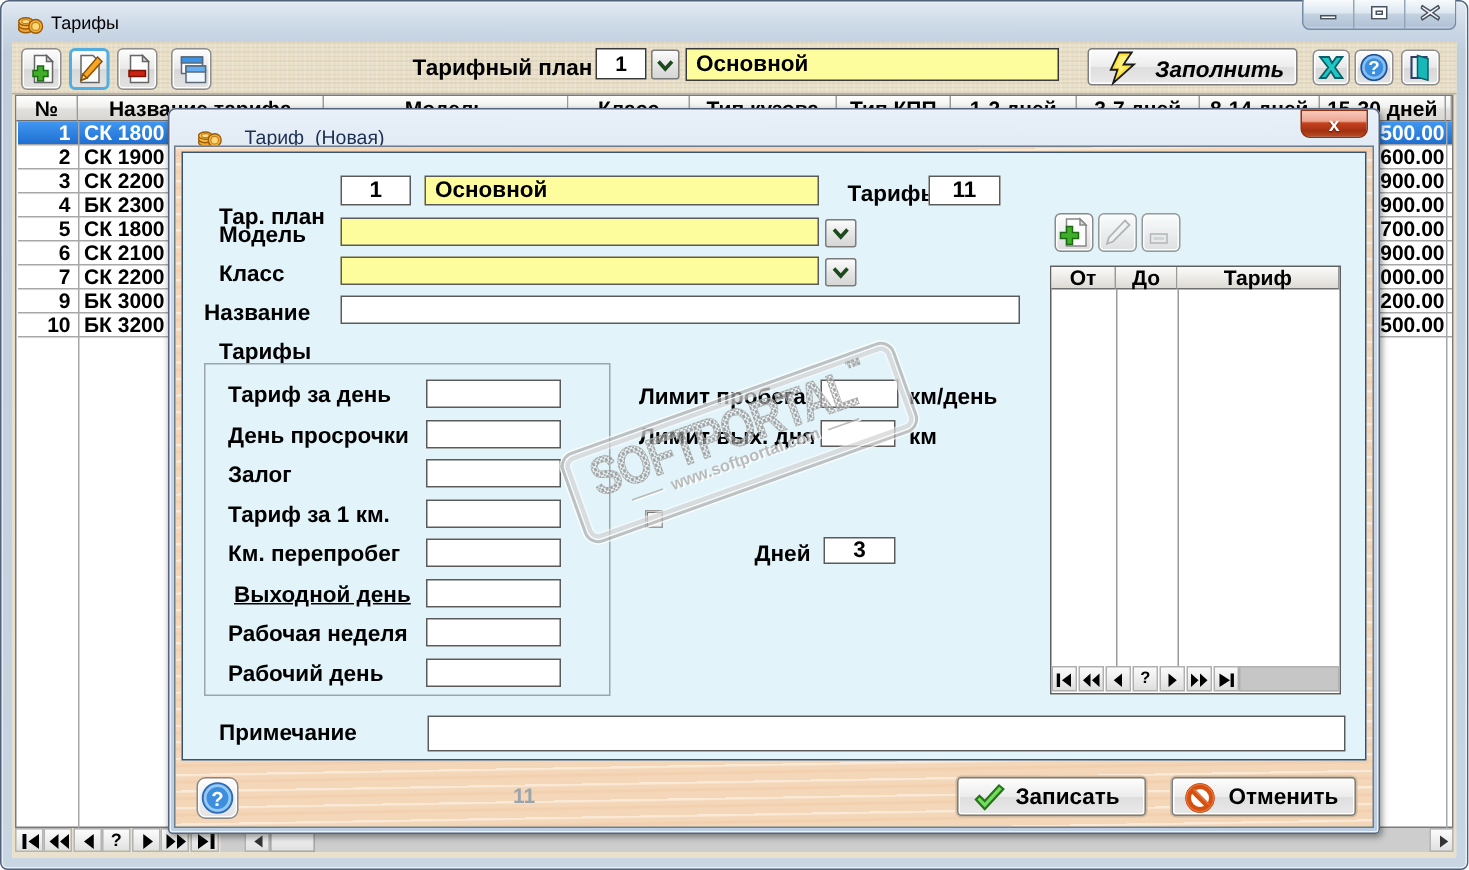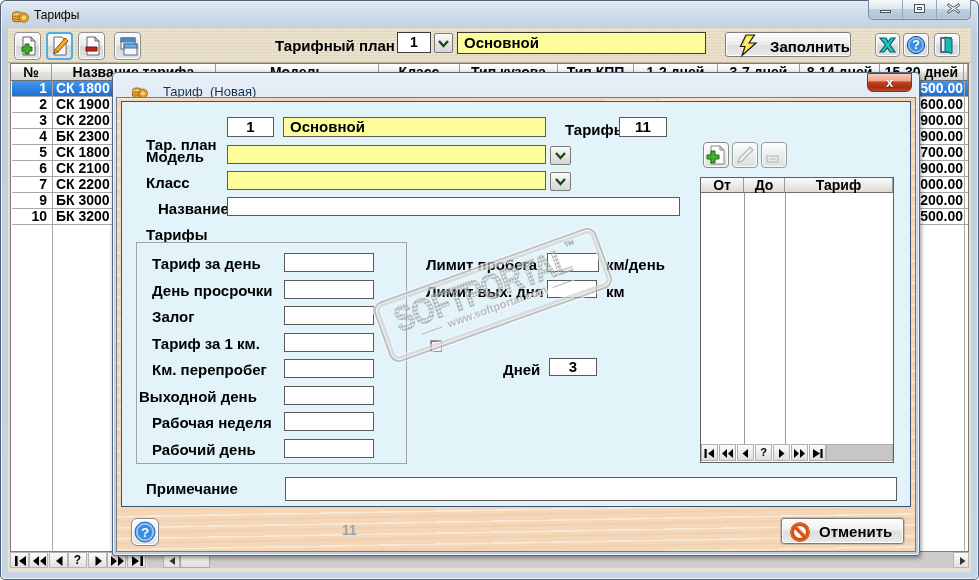--- a/index.html
+++ b/index.html
@@ -203,21 +203,21 @@
         </svg>
       </div>
       <div class="lbl" style="left:267px;top:9px;">Тарифный план</div>
       <div class="fld" style="left:389px;top:4px;width:34px;height:21px;text-align:center;line-height:19px;border-color:#3a3a3a;font-size:14px;">1</div>
       <div class="ddbtn" style="left:426px;top:5px;width:19px;height:20px;">
         <svg width="17" height="18" viewBox="0 0 17 18">
             <path d="M4 7 L8.5 12 L13 7" fill="none" stroke="#1c4a1c" stroke-width="2.4"></path>
           </svg>
       </div>
       <div class="fld yellow" style="left:449px;top:4px;width:249px;height:22px;line-height:20px;padding-left:6px;border-color:#3a3a3a;">Основной</div>
-      <div class="bbtn" style="left:717px;top:4px;width:126px;height:25px;box-shadow:inset 0 0 0 1px #fff;">
+      <div class="bbtn" style="left:717px;top:4px;width:140px;height:25px;box-shadow:inset 0 0 0 1px #fff;font-style:italic;">
         <svg class="abs" style="left:10px;top:1px" width="25" height="23" viewBox="0 0 25 23">
           <path d="M10 1 L4.5 12.5 H9 L6 21.5 L20 9 H13 L18.5 1 Z" fill="#ffe13a" stroke="#1a1a1a" stroke-width="1.2"></path>
           <path d="M11 3 L7.5 11 L10.5 11 L9 16 L15 10.5 L11.5 10.5 L15.5 3.5 Z" fill="#fff7a0" opacity=".6"></path>
         </svg>
         <div class="abs" style="left:44px;top:5px;font-size:15px;">Заполнить</div>
       </div>
       <div class="tbtn" style="left:867px;top:5px;width:25px;height:24px;">
         <svg width="19" height="18" viewBox="0 0 19 18" style="left:2px;top:2px">
           <path d="M2 2 L8 2 L10 6 L13 2 L17 2 L12 9 L17 16 L12 16 L9.3 11.5 L6 16 L2 16 L7.5 9 Z" fill="#1fc7c7" stroke="#0a5f66" stroke-width="1.2"></path>
         </svg>
@@ -382,36 +382,36 @@
             <path d="M5 6 L9.5 11 L14 6" fill="none" stroke="#1c4a1c" stroke-width="2.4"></path>
           </svg></div>
 
       <div class="lbl" style="left:24px;top:72px;">Класс</div>
       <div class="fld yellow" style="left:105px;top:69px;width:319px;height:19px;"></div>
       <div class="ddbtn" style="left:428px;top:70px;">
         <svg width="19" height="17" viewBox="0 0 19 17">
             <path d="M5 6 L9.5 11 L14 6" fill="none" stroke="#1c4a1c" stroke-width="2.4"></path>
           </svg></div>
 
-      <div class="lbl" style="left:36px;top:98px;">Название</div>
+      <div class="lbl" style="left:14px;top:98px;">Название</div>
       <div class="fld" style="left:105px;top:95px;width:453px;height:19px;"></div>
 
       <div class="lbl" style="left:24px;top:124px;">Тарифы</div>
       <div class="gbox" style="left:14px;top:140px;width:271px;height:222px;"></div>
       <div class="lbl" style="left:30px;top:153px;">Тариф за день</div>
       <div class="fld" style="left:162px;top:151px;width:90px;height:19px;"></div>
       <div class="lbl" style="left:30px;top:180px;">День просрочки</div>
       <div class="fld" style="left:162px;top:178px;width:90px;height:19px;"></div>
       <div class="lbl" style="left:30px;top:206px;">Залог</div>
       <div class="fld" style="left:162px;top:204px;width:90px;height:19px;"></div>
       <div class="lbl" style="left:30px;top:233px;">Тариф за 1 км.</div>
       <div class="fld" style="left:162px;top:231px;width:90px;height:19px;"></div>
       <div class="lbl" style="left:30px;top:259px;">Км. перепробег</div>
       <div class="fld" style="left:162px;top:257px;width:90px;height:19px;"></div>
-      <div class="lbl" style="left:17px;top:286px;">Выходной день</div>
+      <div class="lbl" style="left:34px;top:286px;text-decoration:underline;">Выходной день</div>
       <div class="fld" style="left:162px;top:284px;width:90px;height:19px;"></div>
       <div class="lbl" style="left:30px;top:312px;text-align:center;">Рабочая неделя</div>
       <div class="fld" style="left:162px;top:310px;width:90px;height:19px;"></div>
       <div class="lbl" style="left:30px;top:339px;">Рабочий день</div>
       <div class="fld" style="left:162px;top:337px;width:90px;height:19px;"></div>
 
       <div class="lbl" style="left:304px;top:154px;">Лимит пробега</div>
       <div class="fld" style="left:425px;top:151px;width:52px;height:19px;"></div>
       <div class="lbl" style="left:484px;top:154px;">км/день</div>
       <div class="lbl" style="left:304px;top:181px;">Лимит вых. дня</div>
@@ -491,20 +491,27 @@
     </div>
 
     <div class="abs" style="left:14px;top:420px;width:28px;height:28px;border:1px solid #8a8a8a;border-radius:6px;background:linear-gradient(180deg,#fdfdfd,#e2e2e2);box-shadow:inset 0 0 0 1px #fff;">
       <svg width="22" height="22" viewBox="0 0 22 22" class="abs" style="left:2px;top:2px">
         <circle cx="11" cy="11" r="10" fill="#3c8ede" stroke="#2a6ab5" stroke-width="1"></circle>
         <circle cx="11" cy="11" r="8.2" fill="none" stroke="#a9d2f7" stroke-width="1.8" opacity=".85"></circle>
         <text x="11" y="16" font-size="13.5" font-weight="bold" fill="#fff" text-anchor="middle" font-family="Liberation Sans">?</text>
       </svg>
     </div>
     <div class="abs" style="left:225px;top:424px;font-size:14px;font-weight:bold;color:#9aa4ac;">11</div>
+    <div class="bbtn" style="left:521px;top:420px;width:126px;height:26px;">
+      <svg class="abs" style="left:8px;top:3px" width="24" height="21" viewBox="0 0 24 21">
+        <path d="M3.5 11 L6 8.5 L9.5 12 L19 1.5 L22 4 L9.5 17.5 Z" fill="#4cbf35" stroke="#25741a" stroke-width="1.3"></path>
+        <path d="M4.8 11 L6 9.8 L9.5 13.3 L19.2 2.8 L20.6 4 L9.5 16 Z" fill="#8fdf7c" opacity=".75"></path>
+      </svg>
+      <div class="abs" style="left:38px;top:4px;">Записать</div>
+    </div>
     <div class="bbtn" style="left:664px;top:420px;width:123px;height:26px;">
       <svg class="abs" style="left:7px;top:2px" width="22" height="22" viewBox="0 0 22 22">
         <circle cx="11" cy="11" r="9.2" fill="#fff" stroke="#b33708" stroke-width="1.2"></circle>
         <circle cx="11" cy="11" r="7.8" fill="none" stroke="#d6500f" stroke-width="3.6"></circle>
         <circle cx="11" cy="11" r="9" fill="none" stroke="#e8824a" stroke-width=".8" opacity=".8"></circle>
         <rect x="3.6" y="9.2" width="14.8" height="3.6" fill="#d6500f" transform="rotate(45 11 11)"></rect>
         <rect x="3.6" y="9.2" width="14.8" height="1.2" fill="#e8824a" transform="rotate(45 11 11)" opacity=".7"></rect>
       </svg>
       <div class="abs" style="left:37px;top:4px;">Отменить</div>
     </div>

